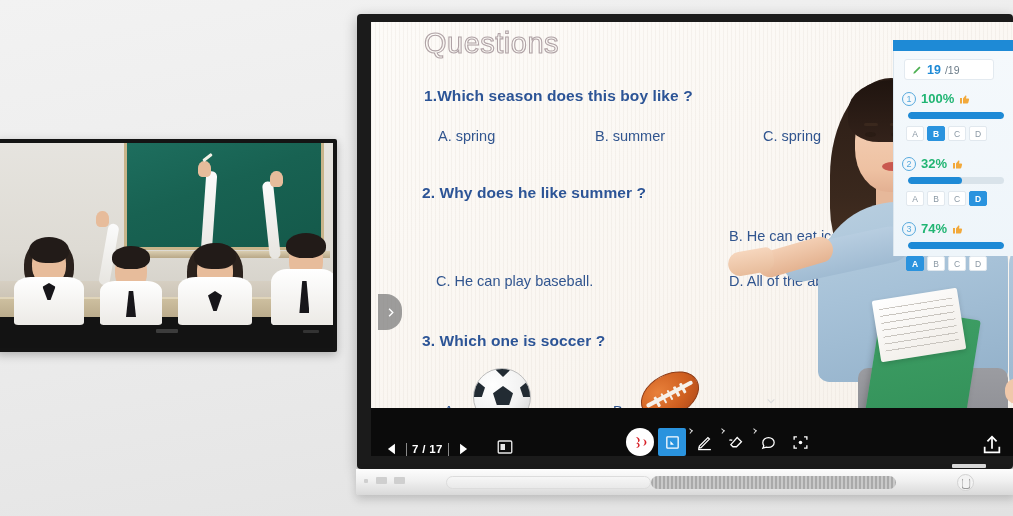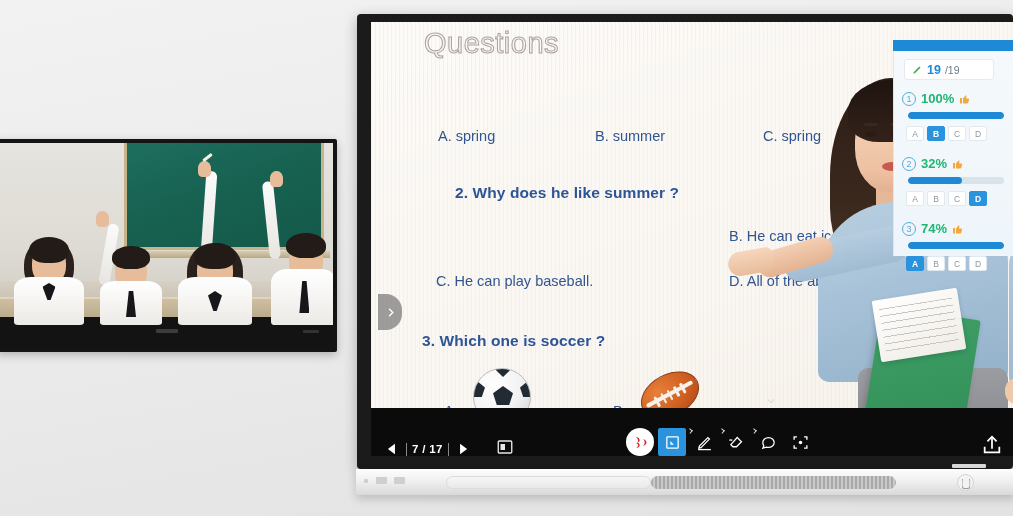--- a/index.html
+++ b/index.html
@@ -189,21 +189,21 @@
   }
   .opt {
     position: absolute;
     font-size: 14.5px; font-weight: 400;
     color: #31558f;
   }
   #q1 { left: 53px; top: 65px; }
   #q1a { left: 67px; top: 106px; }
   #q1b { left: 224px; top: 106px; }
   #q1c { left: 392px; top: 106px; }
-  #q2 { left: 51px; top: 162px; margin-left: 33px; }
+  #q2 { left: 51px; top: 162px; }
   #q2a { left: 65px; top: 206px; }
   #q2b { left: 358px; top: 206px; }
   #q2c { left: 65px; top: 251px; }
   #q2d { left: 358px; top: 251px; }
   #q3 { left: 51px; top: 310px; }
   #q3a { left: 73px; top: 381px; }
   #q3b { left: 242px; top: 381px; }
 
   
   #ball-soccer {
@@ -477,20 +477,21 @@
   </div>
 
   <div id="panel-device">
     <div id="panel-bezel">
       <div id="panel-screen">
 
         <div id="slide">
 
           <div id="slide-title">Questions</div>
 
+          <div class="q" id="q1">1.Which season does this boy like ?</div>
           <div class="opt" id="q1a">A. spring</div>
           <div class="opt" id="q1b">B. summer</div>
           <div class="opt" id="q1c">C. spring</div>
 
           <div class="q" id="q2">2. Why does he like summer ?</div>
           <div class="opt" id="q2b">B. He can eat ice cream</div>
           <div class="opt" id="q2c">C. He can play baseball.</div>
           <div class="opt" id="q2d">D. All of the above</div>
 
           <div class="q" id="q3">3. Which one is soccer ?</div>

